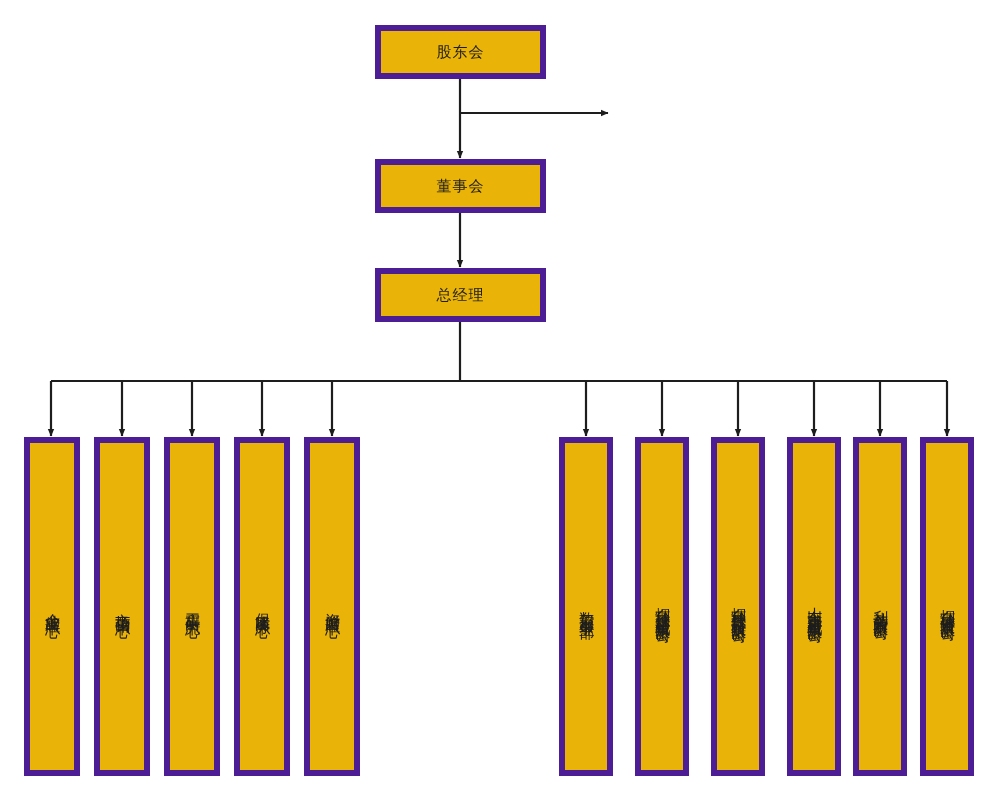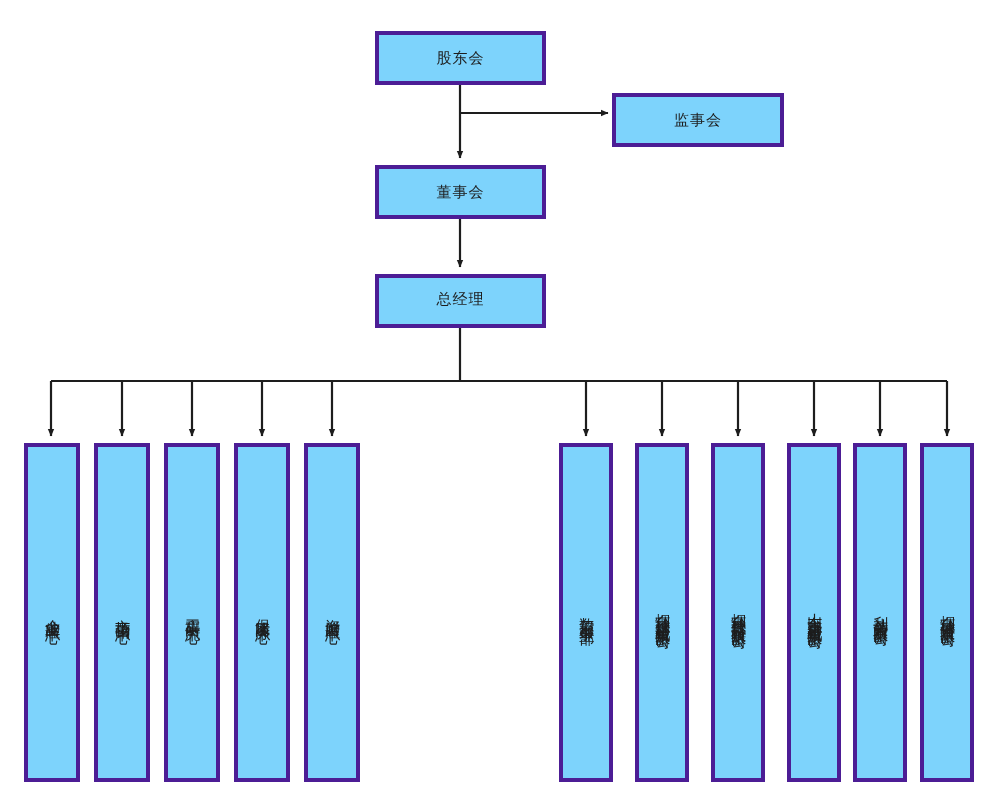--- a/index.html
+++ b/index.html
@@ -22,26 +22,25 @@
     position: absolute;
     left: 0;
     top: 0;
     width: 1000px;
     height: 804px;
     pointer-events: none;
   }
   .node {
     position: absolute;
     box-sizing: border-box;
-    border: 4px solid #4c1d95;
-    background: #7dd3fc;
+    border: 6px solid #4c1d95;
+    background: #eab308;
     display: flex;
     align-items: center;
     justify-content: center;
-    margin-top: 6px;
   }
   .node.horizontal .node-label {
     font-size: 15px;
     line-height: 1.2;
     letter-spacing: 1px;
     color: #1d1d1d;
     white-space: nowrap;
   }
   .node.vertical {
     align-items: center;
@@ -93,29 +92,26 @@
       <path d="M814,381 L814,436" marker-end="url(#arrow)"></path>
       <path d="M880,381 L880,436" marker-end="url(#arrow)"></path>
       <path d="M947,381 L947,436" marker-end="url(#arrow)"></path>
     </g>
   </svg>
 
   <div class="node horizontal" style="left:375px; top:25px; width:171px; height:54px;">
     <span class="node-label">股东会</span>
   </div>
 
-  <div class="node horizontal" style="left:612px; top:87px; width:172px; height:54px;">
-    <span class="node-label">监事会</span>
-  </div>
 
   <div class="node horizontal" style="left:375px; top:159px; width:171px; height:54px;font-family:Liberation Serif, serif;">
     <span class="node-label">董事会</span>
   </div>
 
-  <div class="node horizontal" style="left:375px; top:268px; width:171px; height:54px;font-family:Liberation Mono, monospace;">
+  <div class="node horizontal" style="left:375px; top:268px; width:171px; height:54px;">
     <span class="node-label">总经理</span>
   </div>
 
   <div class="node vertical" style="left:24px; top:437px; width:56px; height:339px;">
     <span class="node-label">企业管理中心</span>
   </div>
 
   <div class="node vertical" style="left:94px; top:437px; width:56px; height:339px;">
     <span class="node-label">市场营销中心</span>
   </div>

